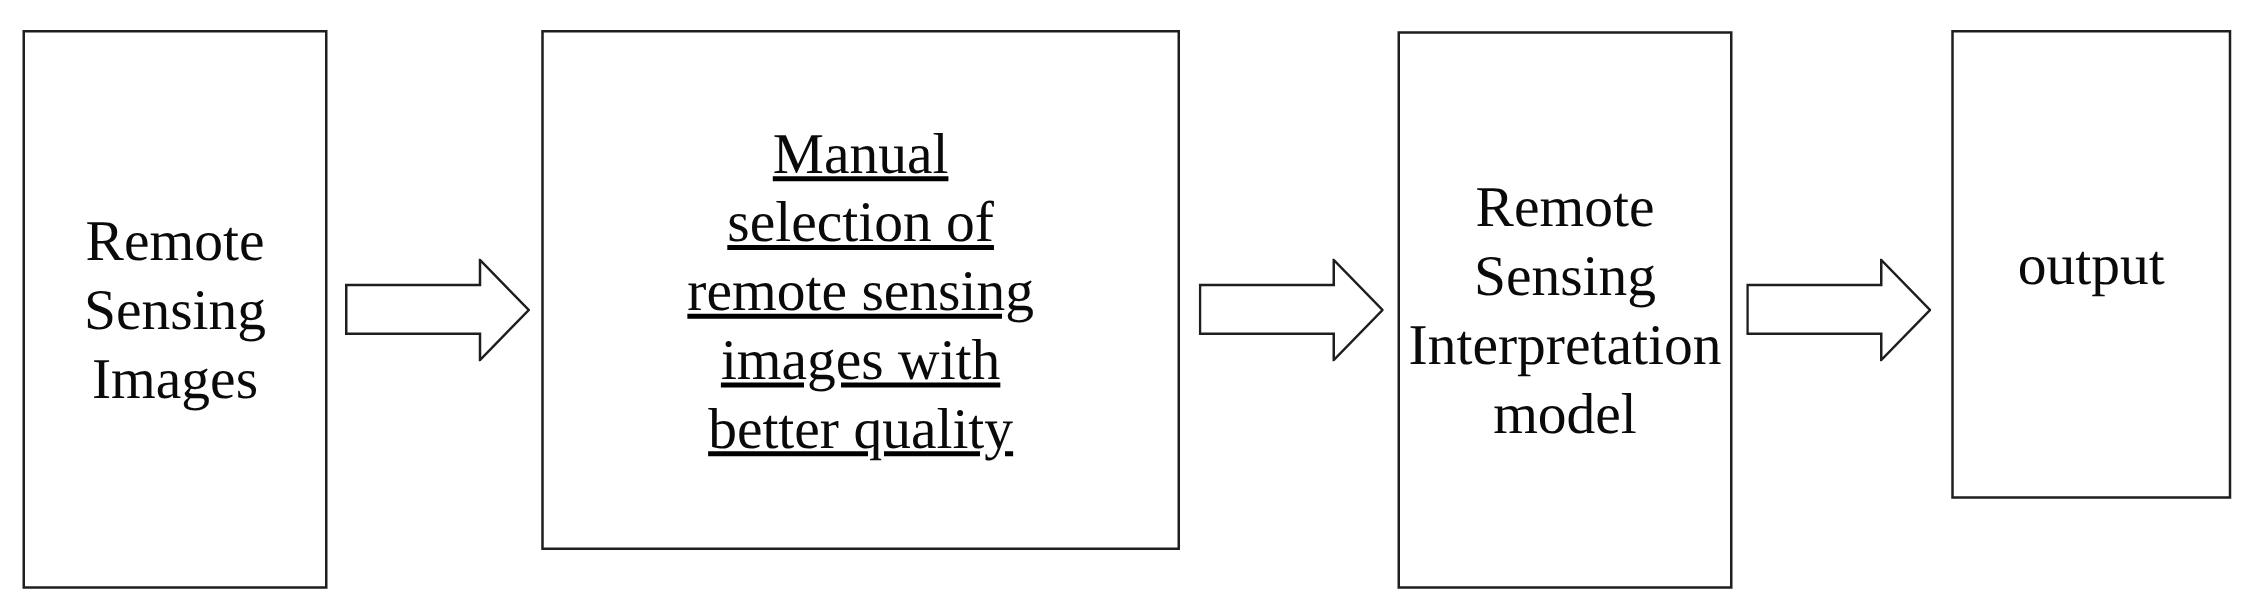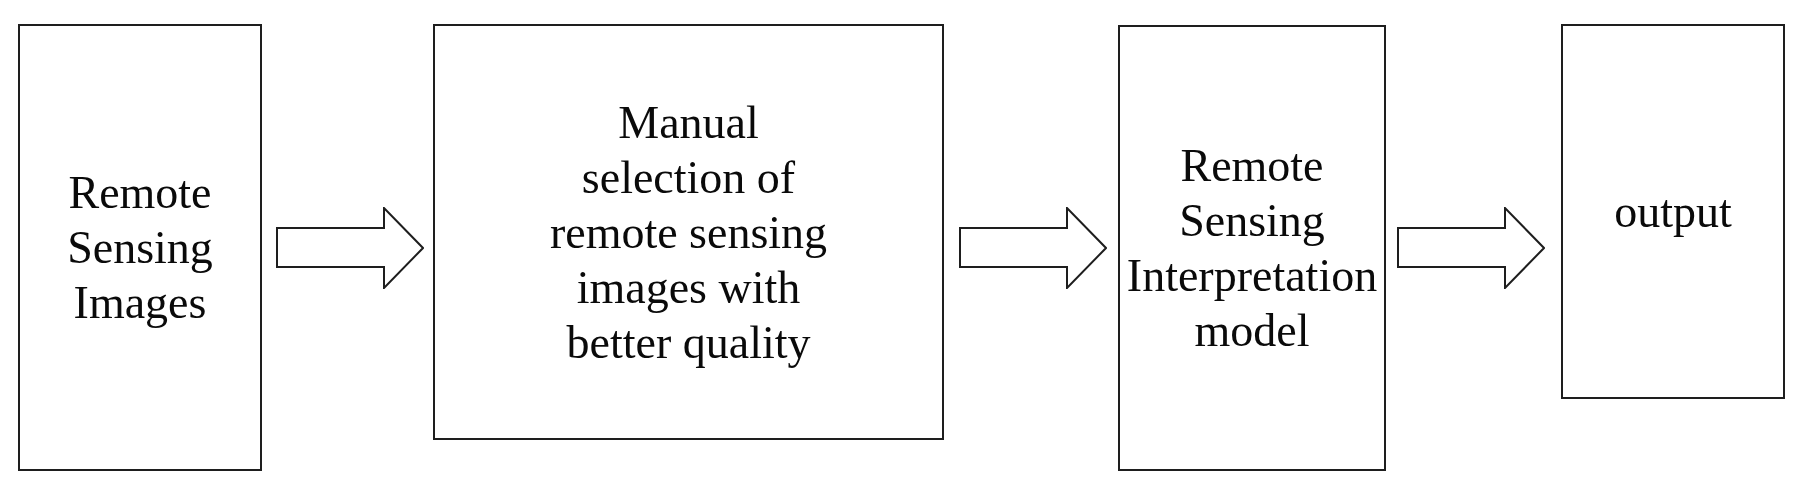--- a/index.html
+++ b/index.html
@@ -29,21 +29,21 @@
   }
   .node-label {
     font-size: 46px;
     line-height: 55px;
     color: var(--text);
     text-align: center;
     white-space: pre-line;
     width: 100%;
   }
   .n1 { left: 18px;   top: 24px; width: 244px; height: 447px; }
-  .n2 { left: 433px;  top: 24px; width: 511px; height: 416px; }
+  .n2 { left: 433px;  top: 24px; width: 511px; height: 416px; text-decoration: underline; }
   .n3 { left: 1118px; top: 25px; width: 268px; height: 446px; }
   .n4 { left: 1561px; top: 24px; width: 224px; height: 375px; }
   .arrow {
     position: absolute;
     top: 207px;
     width: 148px;
     height: 82px;
     display: block;
   }
   .a1 { left: 276px; }

